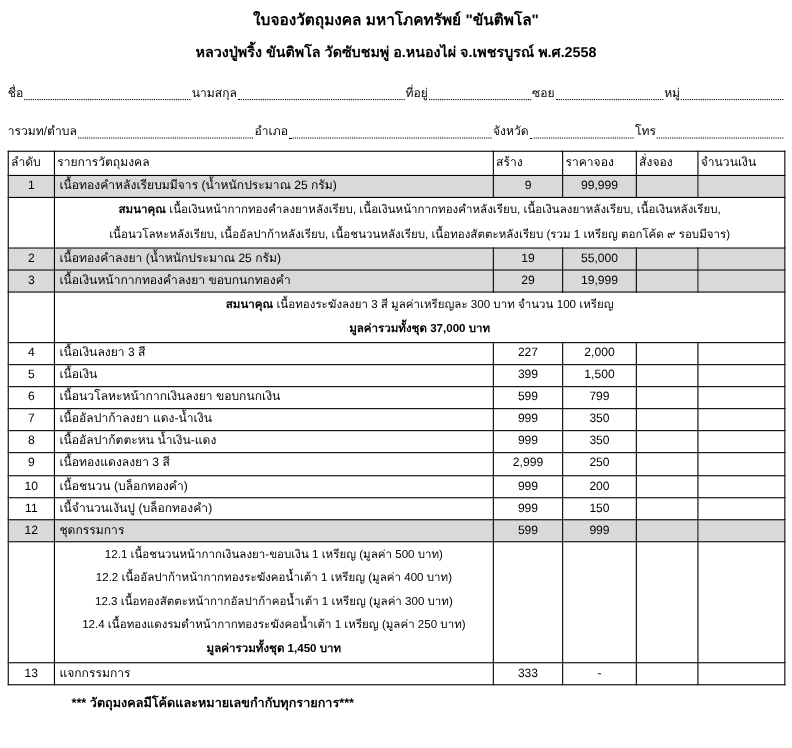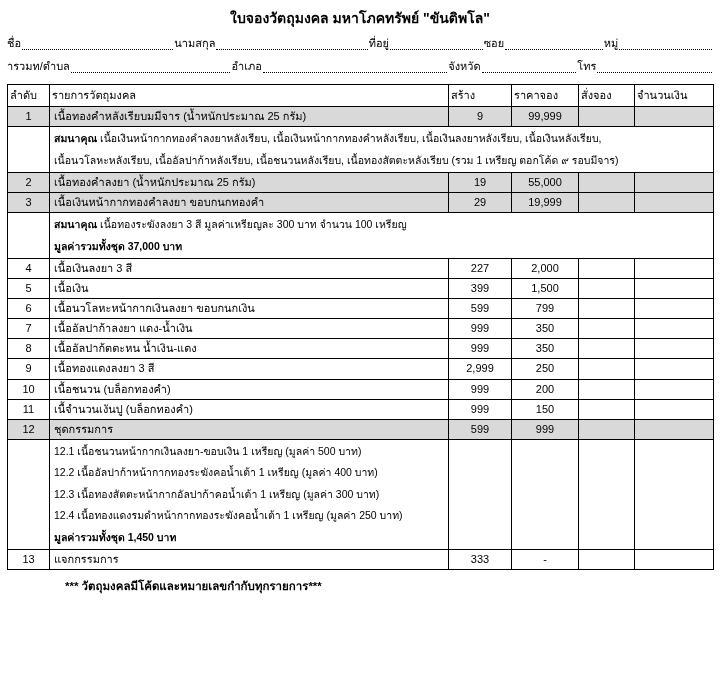--- a/index.html
+++ b/index.html
@@ -1,43 +1,44 @@
 <!DOCTYPE html>
 <html><head>
 <meta charset="utf-8">
 <style>
   html,body{margin:0;padding:0;background:#fff;color:#000;
     font-family:"Liberation Sans","DejaVu Sans",sans-serif;}
   .page{width:720px;height:680px;box-sizing:border-box;padding:3px 7px;overflow:hidden;}
   .title{font-size:14px;font-weight:bold;text-align:center;margin:4px 0 0 0;}
   .subtitle{font-size:13px;font-weight:bold;text-align:center;margin:8px 0 2px 0;}
-  .form-line{display:flex;align-items:flex-end;font-size:11px;margin-top:7px;height:16px;}
+  .form-line{display:flex;align-items:flex-end;font-size:11px;margin-top:19px;height:16px;}
   .form-line .lbl{flex:0 0 auto;white-space:nowrap;}
   .dots{border-bottom:1.4px dotted #000;margin:0 1px 2px 1px;height:1px;}
   
   .d-a{flex:1.55}.d-b{flex:1.55}.d-c{flex:0.95}.d-d{flex:1.0}.d-e{flex:0.95}
   .d-f{flex:1.6}.d-g{flex:1.85}.d-h{flex:0.95}.d-i{flex:1.15}
   table.order{border-collapse:collapse;width:706px;margin-top:9px;table-layout:fixed;}
   table.order th,table.order td{border:1px solid #000;padding:1px 4px;
     font-size:11px;line-height:1.55;overflow:hidden;}
   table.order th{font-weight:normal;text-align:left;padding:2px 2px;}
   td.num{text-align:center;}
   tr.shaded td{background:#d9d9d9;}
   td.note-content{padding:0 4px;}
-  .note-line{line-height:2.05;font-size:10.5px;white-space:nowrap;}
+  .note-line{line-height:2.05;font-size:10.5px;white-space:nowrap;text-align:center;}
   .note-line b{font-size:10.5px;}
   .strong-line{font-weight:bold;}
   .footnote{font-size:11.5px;font-weight:bold;margin:7px 0 0 58px;}
 </style>
 </head>
 <body>
 
 <div class="page">
 
   <div class="title">ใบจองวัตถุมงคล มหาโภคทรัพย์ "ขันติพโล"</div>
+  <div class="subtitle">หลวงปู่พริ้ง ขันติพโล วัดซับชมพู่ อ.หนองไผ่ จ.เพชรบูรณ์ พ.ศ.2558</div>
 
   <div class="form-line">
     <span class="lbl">ชื่อ</span>
     <span class="dots d-a"></span>
     <span class="lbl">นามสกุล</span>
     <span class="dots d-b"></span>
     <span class="lbl">ที่อยู่</span>
     <span class="dots d-c"></span>
     <span class="lbl">ซอย</span>
     <span class="dots d-d"></span>

